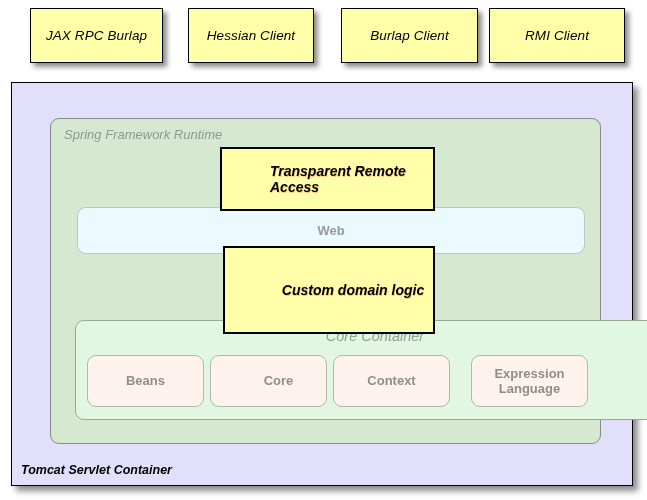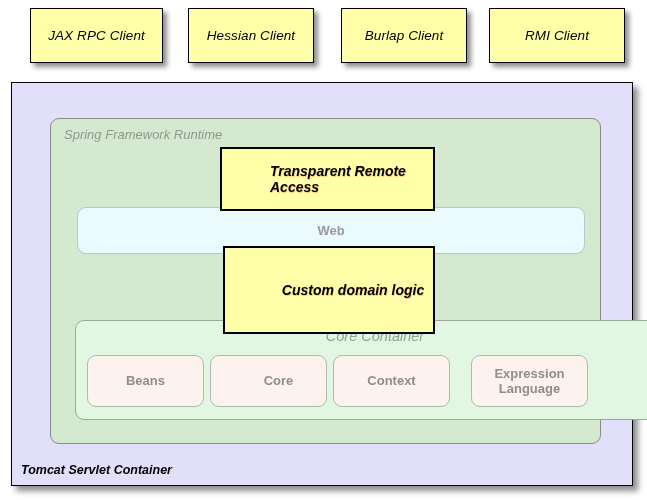--- a/index.html
+++ b/index.html
@@ -159,26 +159,26 @@
     text-shadow: 0.6px 0.6px 0 rgba(255,90,40,0.35);
     padding-left: 48px;
   }
 </style>
 </head>
 <body>
 
 <div id="diagram">
 
   <div class="client-box" style="left:30px; top:8px; width:133px; height:55px;">
-    <span>JAX RPC Client</span>
+    <span>JAX RPC Burlap</span>
   </div>
   <div class="client-box" style="left:188px; top:8px; width:126px; height:55px;">
     <span>Hessian Client</span>
   </div>
-  <div class="client-box" style="left:341px; top:8px; width:126px; height:55px;">
+  <div class="client-box" style="left:341px; top:8px; width:137px; height:55px;">
     <span>Burlap Client</span>
   </div>
   <div class="client-box" style="left:489px; top:8px; width:136px; height:55px;">
     <span>RMI Client</span>
   </div>
 
   <div id="tomcat-container">
     <div id="tomcat-label">Tomcat Servlet Container</div>
   </div>
 

